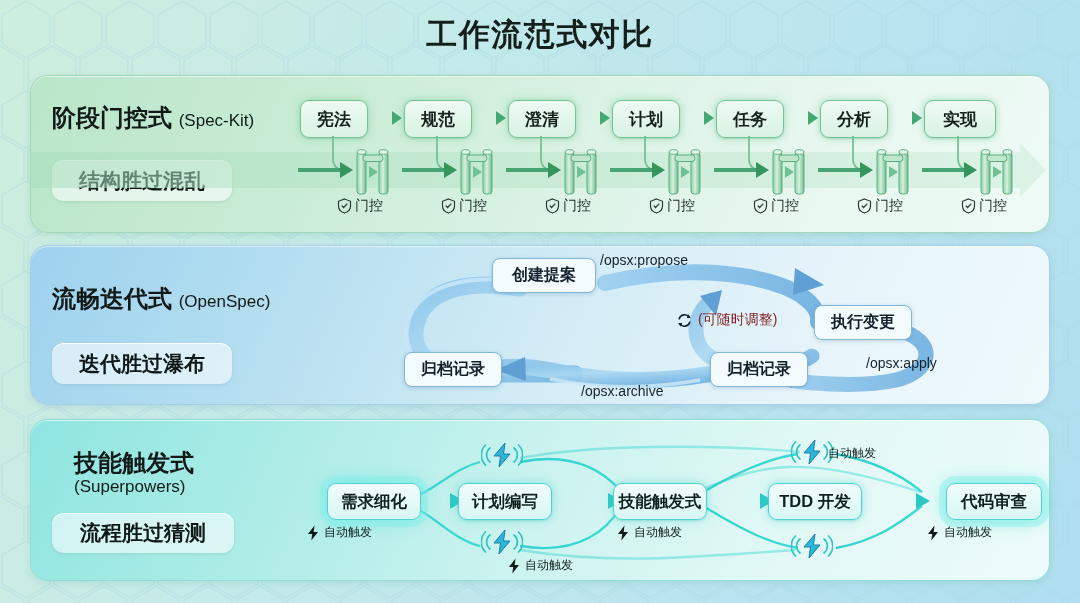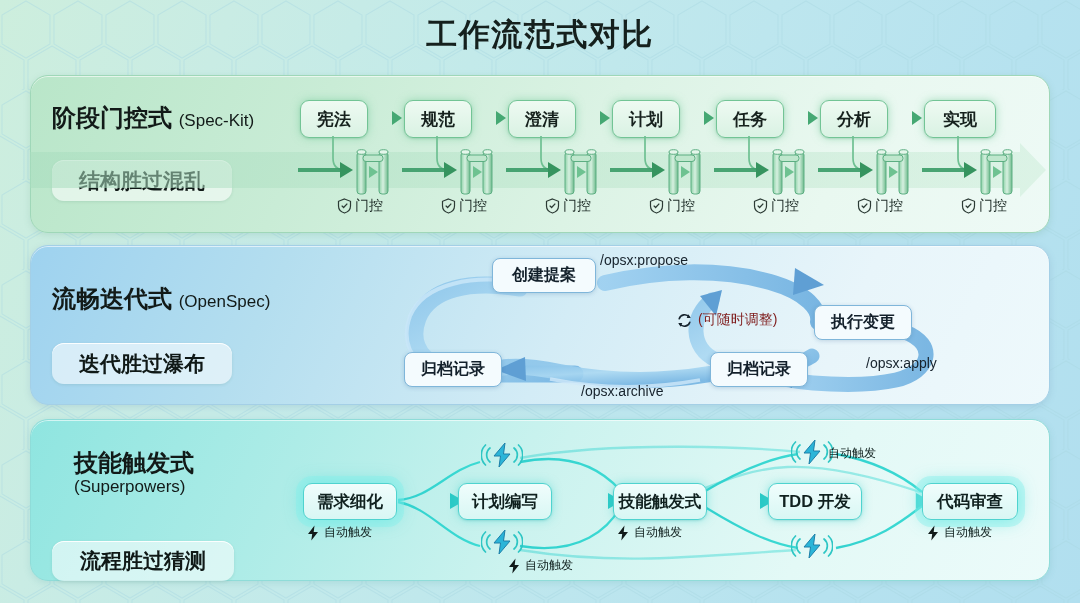--- a/index.html
+++ b/index.html
@@ -61,21 +61,21 @@
   .adjust{position:absolute;font-size:14px;color:#7f1d1d;white-space:nowrap;
      display:flex;align-items:center;gap:5px;}
 
   
   .skillbox{position:absolute;height:35px;border-radius:9px;
      display:flex;align-items:center;justify-content:center;
      font-size:16.5px;font-weight:700;color:#10211f;white-space:nowrap;
      background:linear-gradient(180deg,#f0fdfc 0%,#d8f7f4 100%);
      border:1.5px solid #4fd3cf;
      box-shadow:0 0 10px rgba(70,215,210,.5),0 1px 2px rgba(30,130,130,.18);}
-  .skillbox.glow{box-shadow:0 0 0 7px rgba(130,240,235,.4),0 0 18px rgba(80,225,220,.75);}
+  .skillbox.glow{box-shadow:0 0 0 7px rgba(130,240,235,.4),0 0 18px rgba(80,225,220,.75);margin-left:24px;}
   .triglabel{position:absolute;font-size:12px;color:#10201e;white-space:nowrap;
      display:flex;align-items:center;gap:4px;font-weight:400;}
   .boltc{position:absolute;}
 </style>
 </head>
 <body>
 
 <div id="bg"></div>
 <svg id="hex" width="1080" height="603" viewBox="0 0 1080 603">
   <defs>
@@ -341,21 +341,21 @@
   </svg>
   <span>(可随时调整)</span>
 </div>
 
 <div class="panel" id="panel3"></div>
 
 <div class="ptitle" style="top:450px;left:74px;font-size:24px;line-height:1.12;">
   <div>技能触发式</div>
   <div class="sub" style="font-size:17px;">(Superpowers)</div>
 </div>
-<div class="badge" style="top:513px;left:52px;width:182px;height:40px;font-size:21px;margin-top:28px;">流程胜过猜测</div>
+<div class="badge" style="top:513px;left:52px;width:182px;height:40px;font-size:21px;">流程胜过猜测</div>
 
 <svg class="svgl" width="1080" height="603">
   <defs>
     <linearGradient id="cy" x1="0" y1="0" x2="1" y2="0">
       <stop offset="0%" stop-color="#2ad0cd"></stop>
         <stop offset="100%" stop-color="#34d9d2"></stop>
     </linearGradient>
   </defs>
   <g stroke="url(#cy)" stroke-width="2.3" fill="none" opacity=".95">
 

